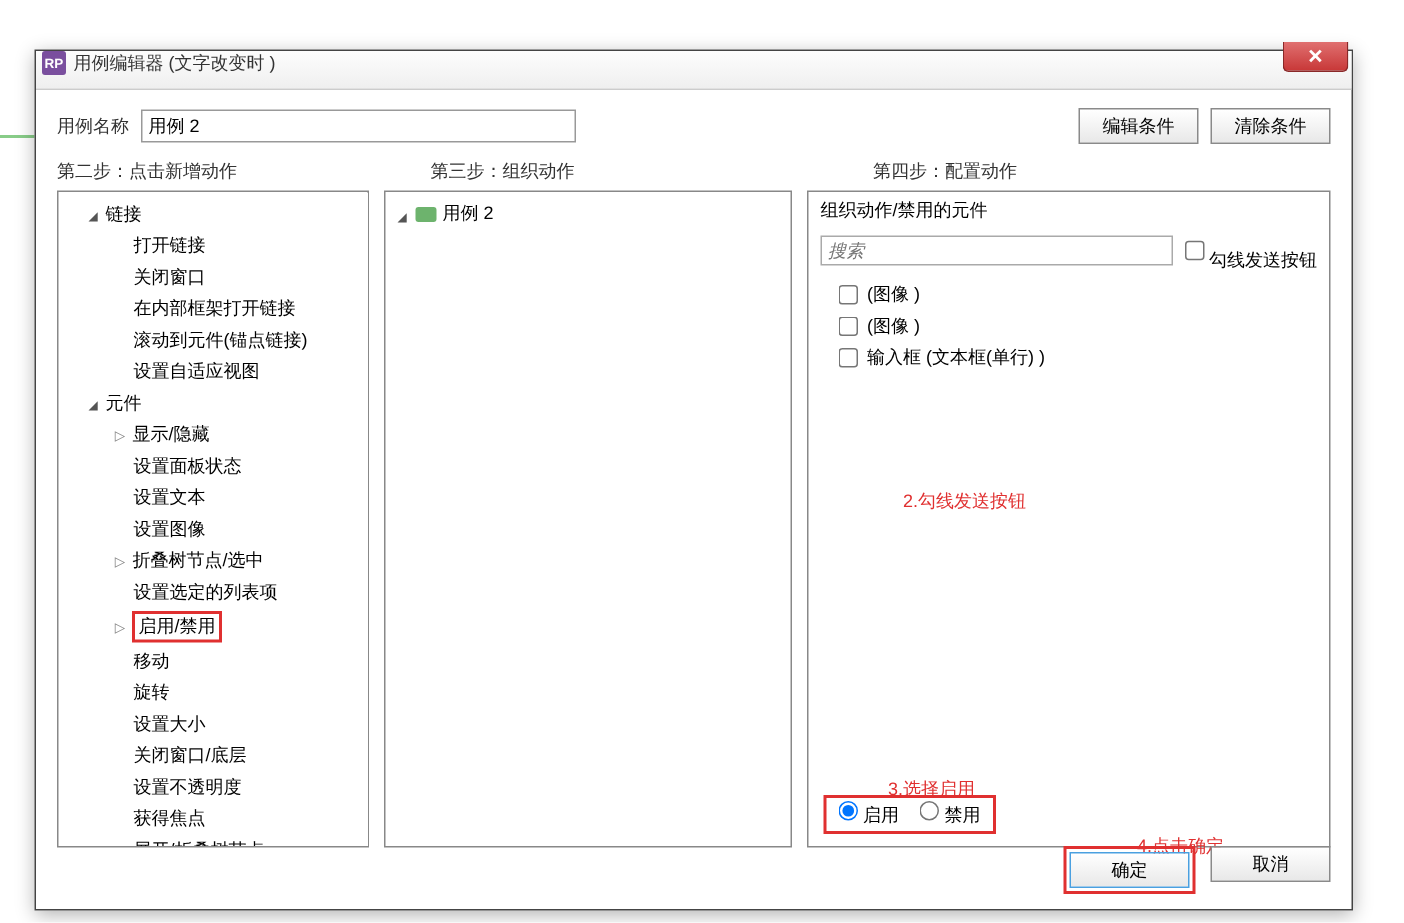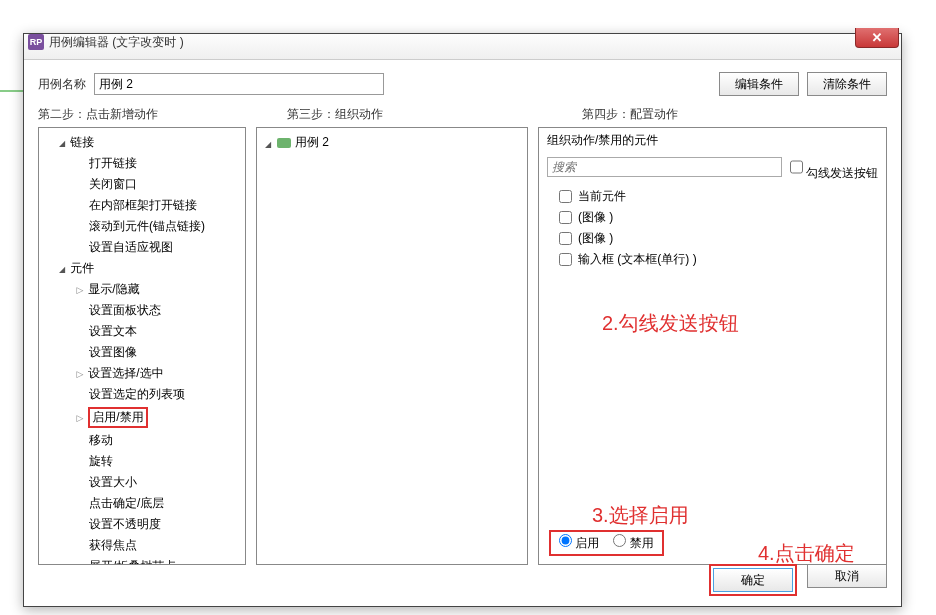--- a/index.html
+++ b/index.html
@@ -53,21 +53,21 @@
 .search-row input { flex: 1; height: 20px; border: 1px solid #aaa; padding: 0 4px; color: #999; font-style: italic; }
 .p3-list { flex: 1; overflow: auto; padding: 0 8px 8px; position: relative; }
 .widget-row { display: flex; align-items: center; gap: 6px; padding: 2px 0 2px 12px; }
 .widget-row input[type=checkbox] { width: 13px; height: 13px; }
 .widget-row.sel { background: #e6f3fa; }
 .widget-box { border: 2px solid #e03030; margin: 0 -2px; }
 
 .radio-row { display: flex; align-items: center; gap: 16px; padding: 8px 10px; border-top: 0; }
 .radio-box { border: 2px solid #e03030; display: inline-flex; align-items: center; gap: 14px; padding: 2px 8px; }
 
-.annot { position: absolute; color: #e03030; font-size: 20px; font-weight: normal; pointer-events: none; }
+.annot { position: absolute; color: #e03030; font-size: 12px; font-weight: normal; pointer-events: none; margin-top: 16px; }
 
 .footer { position: absolute; bottom: 10px; right: 14px; display: flex; gap: 10px; }
 .ok-box { border: 2px solid #e03030; padding: 2px; }
 
 
 .scroll::-webkit-scrollbar { width: 16px; }
 .scroll::-webkit-scrollbar-track { background: #f0f0f0; }
 .scroll::-webkit-scrollbar-thumb { background: #c8c8c8; border: 1px solid #aaa; }
 </style>
 </head>
@@ -104,27 +104,27 @@
         <li class="tree-item lvl2">打开链接</li>
         <li class="tree-item lvl2">关闭窗口</li>
         <li class="tree-item lvl2">在内部框架打开链接</li>
         <li class="tree-item lvl2">滚动到元件(锚点链接)</li>
         <li class="tree-item lvl2">设置自适应视图</li>
         <li class="tree-item lvl1"><span class="arrow open"></span> <span>元件</span></li>
         <li class="tree-item lvl2b"><span class="arrow closed"></span> <span>显示/隐藏</span></li>
         <li class="tree-item lvl2">设置面板状态</li>
         <li class="tree-item lvl2">设置文本</li>
         <li class="tree-item lvl2">设置图像</li>
-        <li class="tree-item lvl2b"><span class="arrow closed"></span> <span>设置选择/选中</span></li>
+        <li class="tree-item lvl2b"><span class="arrow closed"></span> <span>折叠树节点/选中</span></li>
         <li class="tree-item lvl2">设置选定的列表项</li>
         <li class="tree-item lvl2b"><span class="arrow closed"></span> <span class="hl-box"><span>启用/禁用</span></span></li>
         <li class="tree-item lvl2">移动</li>
         <li class="tree-item lvl2">旋转</li>
         <li class="tree-item lvl2">设置大小</li>
-        <li class="tree-item lvl2">点击确定/底层</li>
+        <li class="tree-item lvl2">关闭窗口/底层</li>
         <li class="tree-item lvl2">设置不透明度</li>
         <li class="tree-item lvl2">获得焦点</li>
         <li class="tree-item lvl2">展开/折叠树节点</li>
       </ul>
     </div>
 
     <div class="panel p2">
       <div class="p2-tree">
         <div class="p2-row">
           <span class="arrow open"></span>
@@ -134,24 +134,20 @@
       </div>
     </div>
 
     <div class="panel p3">
       <div class="p3-header">组织动作/禁用的元件</div>
       <div class="search-row">
         <input type="text" placeholder="搜索" style="">
         <label><input type="checkbox" style=""> <span>勾线发送按钮</span></label>
       </div>
       <div class="p3-list">
-        <div class="widget-row">
-            <input type="checkbox" style="">
-            <span>当前元件</span>
-          </div>
         <div class="widget-row">
             <input type="checkbox" style="">
             <span>(图像 )</span>
           </div>
         <div class="widget-row">
             <input type="checkbox" style="">
             <span>(图像 )</span>
           </div>
         <div class="widget-row">
             <input type="checkbox" style="">

